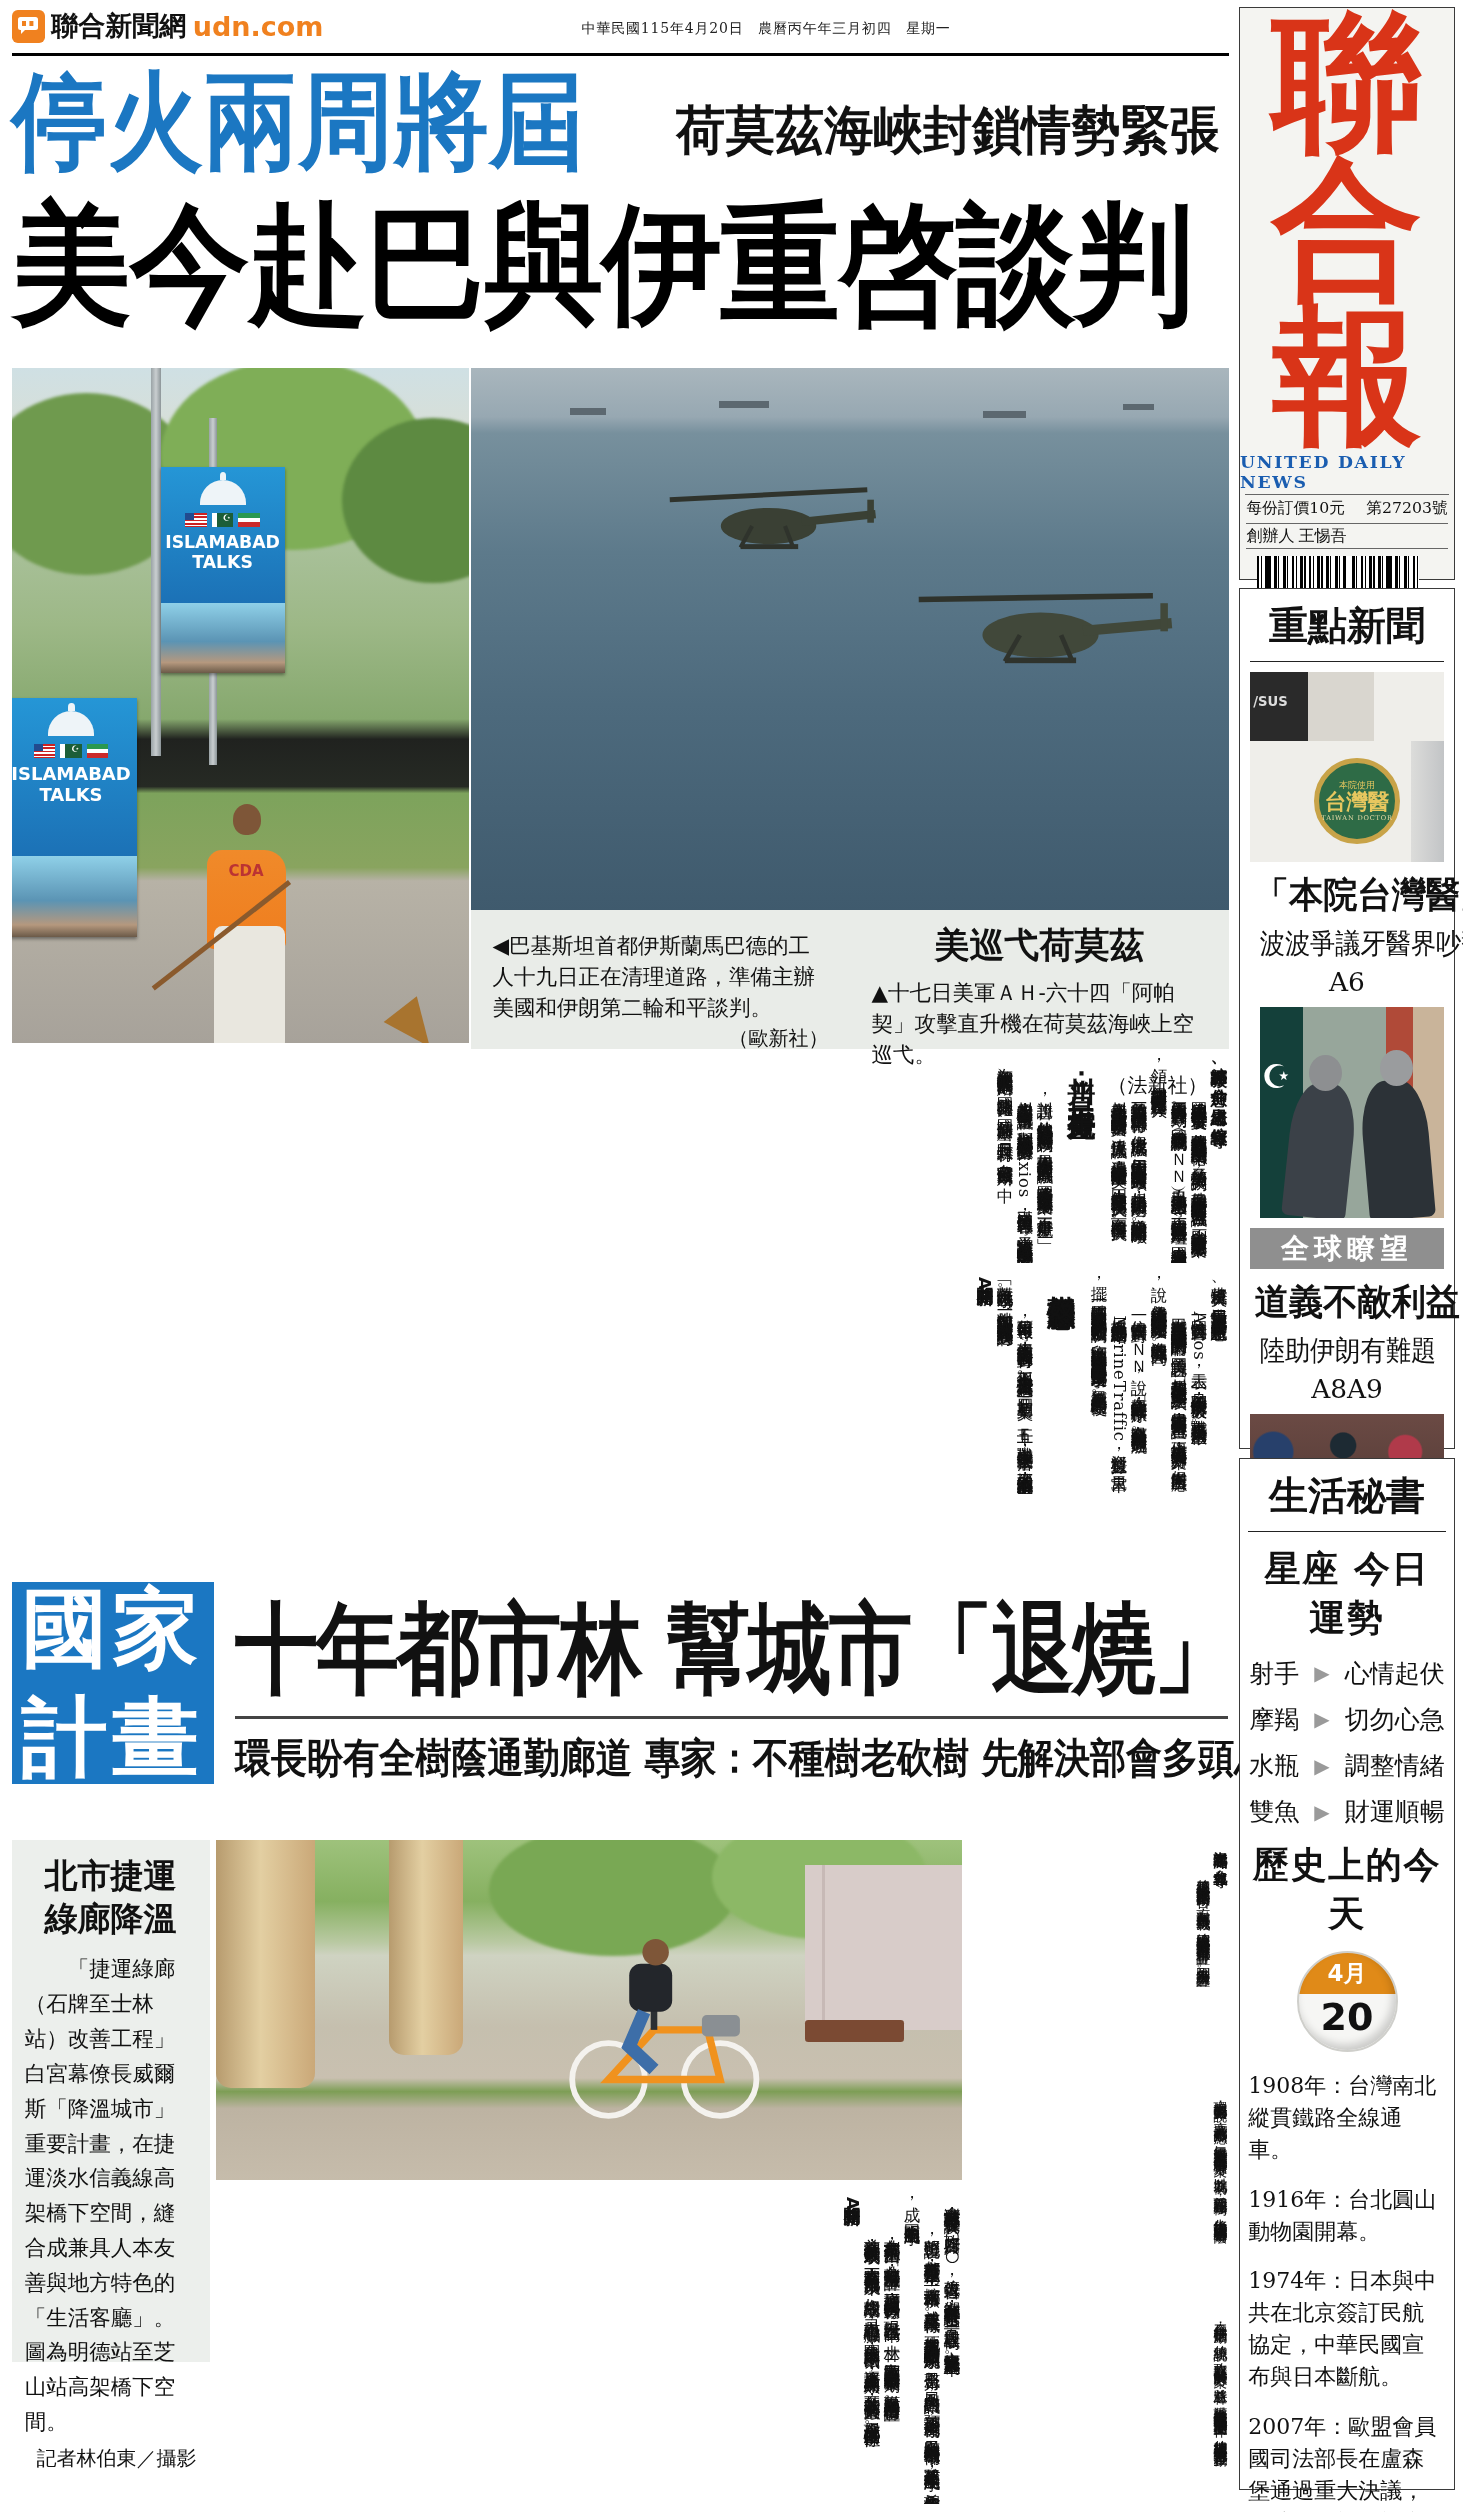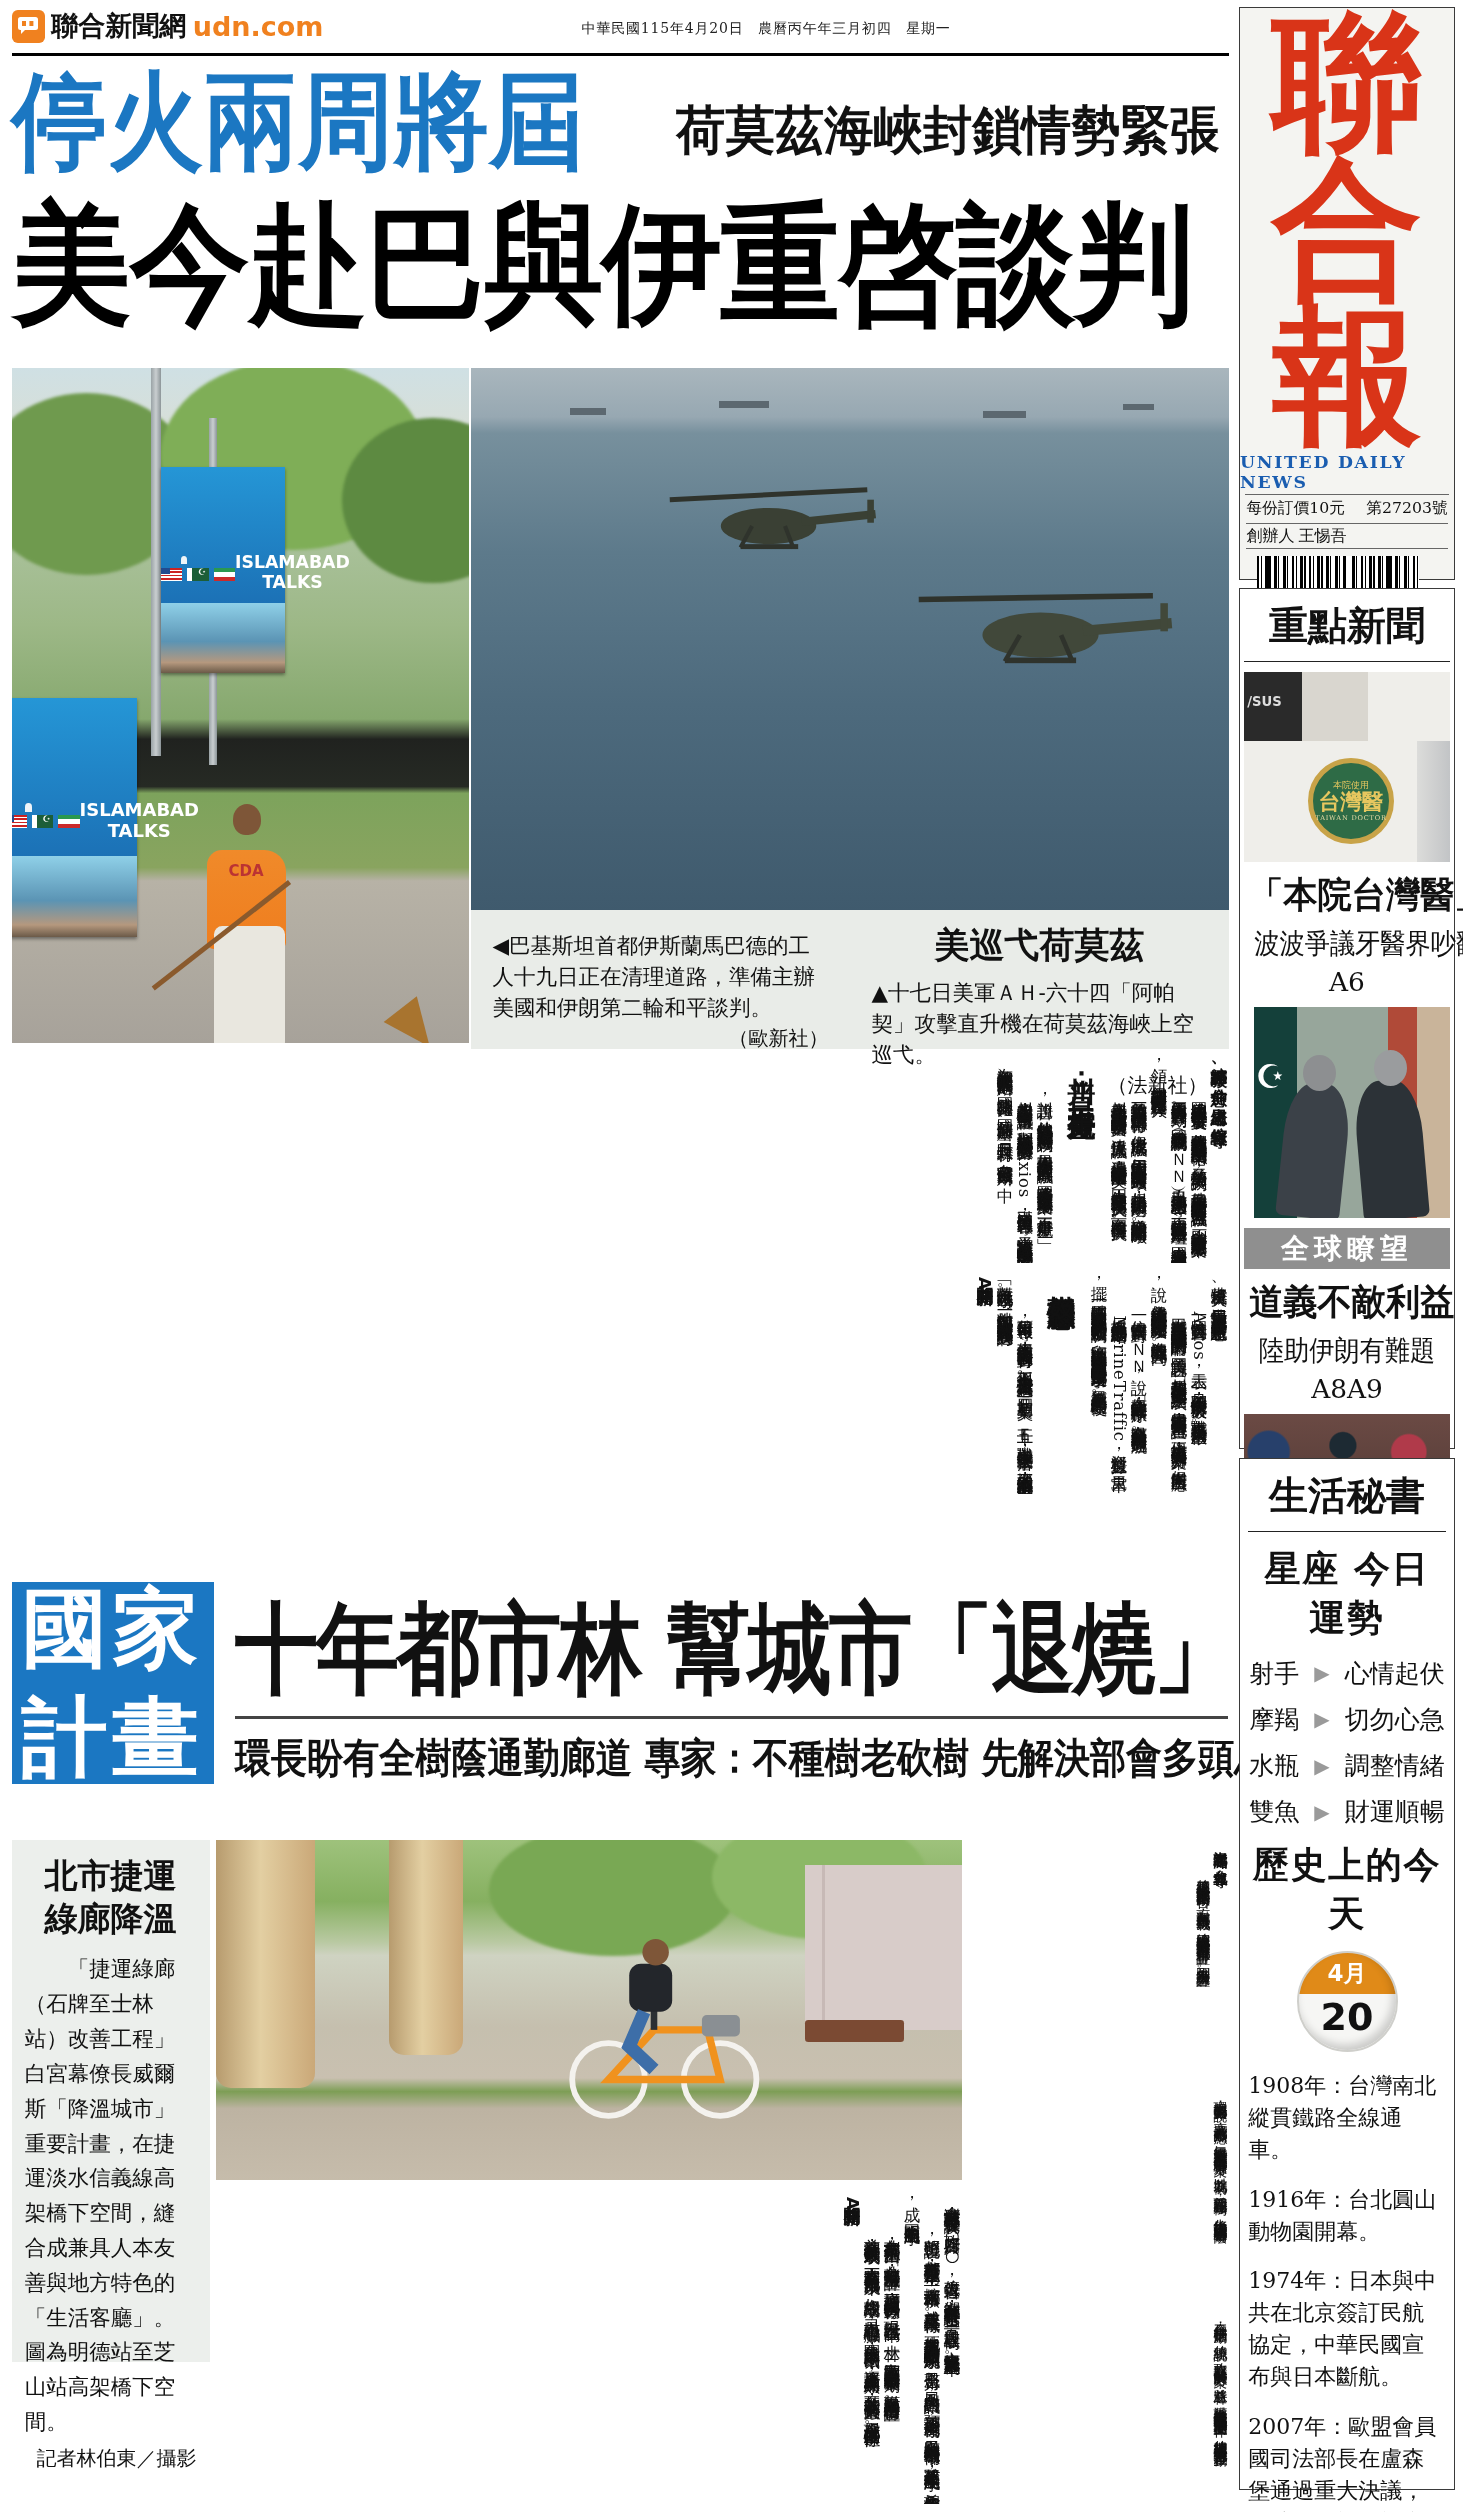--- a/index.html
+++ b/index.html
@@ -24,21 +24,21 @@
   #kicker-blue{font-size:106px;line-height:1.05;font-weight:900;color:#1b77c2;transform:scaleX(.9);transform-origin:left top;}
   #kicker-black{font-size:52px;font-weight:900;color:#111;margin-top:30px;transform:scaleX(.95);transform-origin:left top;}
   #headline1{position:absolute;top:183px;left:11.6px;font-size:130px;line-height:1.25;font-weight:900;color:#000;
              white-space:nowrap;transform:scaleX(.92);transform-origin:left top;letter-spacing:-1.7px;}
 
   
   #photoL{position:absolute;top:368px;left:11.6px;width:457px;height:675px;overflow:hidden;
           background:linear-gradient(180deg,#cfe0e4 0%,#d7dfd9 8%,#b9cdb4 9%,#9db887 38%,#86a86e 52%,#20221f 55%,#262a24 62%,#7da35c 63%,#89a45f 74%,#b7b2a6 76%,#a7a29a 100%);}
   .treeblob{position:absolute;border-radius:50%;filter:blur(1.7px);}
   .bannerP{position:absolute;background:linear-gradient(180deg,#2596d6 0%,#1b6fb4 70%,#6db6d8 100%);box-shadow:0 1.7px 3.3px rgba(0,0,0,.4);
-           display:flex;flex-direction:row;align-items:center;color:#fff;}
+           display:flex;flex-direction:column;align-items:center;color:#fff;}
   .dome{width:46px;height:25px;background:#eef4f8;border-radius:46px 46px 0 0;margin-top:13.2px;position:relative;}
   .dome:before{content:"";position:absolute;left:20px;top:-8.3px;width:6.6px;height:8.3px;background:#eef4f8;border-radius:50% 50% 0 0;}
   .flagrow{display:flex;gap:5px;margin-top:8.3px;}
   .flag{width:21.5px;height:13.2px;}
   .flag-us{background:repeating-linear-gradient(180deg,#c22 0 1.7px,#fff 1.7px 3.3px);position:relative;}
   .flag-us:before{content:"";position:absolute;left:0;top:0;width:9px;height:6.6px;background:#224b8f;}
   .flag-pk{background:linear-gradient(90deg,#fff 0 5px,#1c5e38 5px);position:relative;}
   .flag-pk:before{content:"☪";position:absolute;right:2.5px;top:-0.8px;color:#fff;font-size:9px;}
   .flag-ir{background:linear-gradient(180deg,#2a9850 0 33%,#fff 33% 66%,#cc2a2a 66%);}
   .banner-tx{font-family:"DejaVu Sans","Liberation Sans",sans-serif;font-weight:900;text-align:center;line-height:1.15;margin-top:6.6px;}
@@ -105,21 +105,21 @@
   #mast{top:6.6px;height:573px;background:#f4f4f1;display:flex;flex-direction:column;align-items:center;}
   .mastchar{color:#d93418;font-weight:900;font-size:150px;line-height:.98;font-family:"DejaVu Serif","Liberation Serif",serif;}
   #udn-en{color:#1a5db0;font-weight:bold;font-size:17.3px;letter-spacing:1.7px;margin-top:3.3px;font-family:"DejaVu Serif","Liberation Serif",serif;}
   .mrow{width:94%;display:flex;justify-content:space-between;font-size:15.7px;border-top:0.8px solid #666;padding:2.5px 1.7px;margin-top:2.5px;}
   .mrow2{width:94%;text-align:left;font-size:16px;border-top:0.8px solid #666;border-bottom:0.8px solid #666;padding:1.7px 0;margin-top:1.7px;font-family:Liberation Serif, serif;}
   #barcode{margin-top:6.6px;display:flex;align-items:flex-end;gap:3.3px;}
   #barcode .num4{font-size:21.5px;font-family:"DejaVu Sans","Liberation Sans",sans-serif;}
   .bars{width:162px;height:61px;background:repeating-linear-gradient(90deg,#000 0 2.5px,#fff 2.5px 4.1px,#000 4.1px 5px,#fff 5px 8.3px,#000 8.3px 11.6px,#fff 11.6px 12.4px,#000 12.4px 14px,#fff 14px 17.3px);}
   #bcnum{font-size:21.5px;letter-spacing:5px;font-family:"DejaVu Sans","Liberation Sans",sans-serif;margin-top:-1.7px;}
 
-  #hlbox{top:588px;height:861px;padding:5px 4px;}
+  #hlbox{top:588px;height:861px;padding:5px 10px;}
   .sb-head{font-size:39px;font-weight:900;text-align:center;padding:5px 0 8.3px;border-bottom:1.7px solid #222;
            font-family:"DejaVu Sans","Liberation Sans",sans-serif;}
   .sb-photo{width:100%;margin-top:10px;position:relative;overflow:hidden;}
   .hl-title{font-size:36px;font-weight:900;text-align:center;margin-top:8.3px;font-family:"DejaVu Sans","Liberation Sans",sans-serif;white-space:nowrap;transform:scaleX(.95);transform-origin:center;}
   .hl-sub{font-size:28px;text-align:center;margin-top:5px;white-space:nowrap;transform:scaleX(.9);transform-origin:center;}
   .hl-page{font-size:26.4px;text-align:center;margin-top:3.3px;}
   .graybar{background:#8f8f8f;color:#fff;text-align:center;font-size:28px;font-weight:bold;padding:1.7px 0;margin-top:10px;
            font-family:"DejaVu Sans","Liberation Sans",sans-serif;letter-spacing:5px;}
 
   

